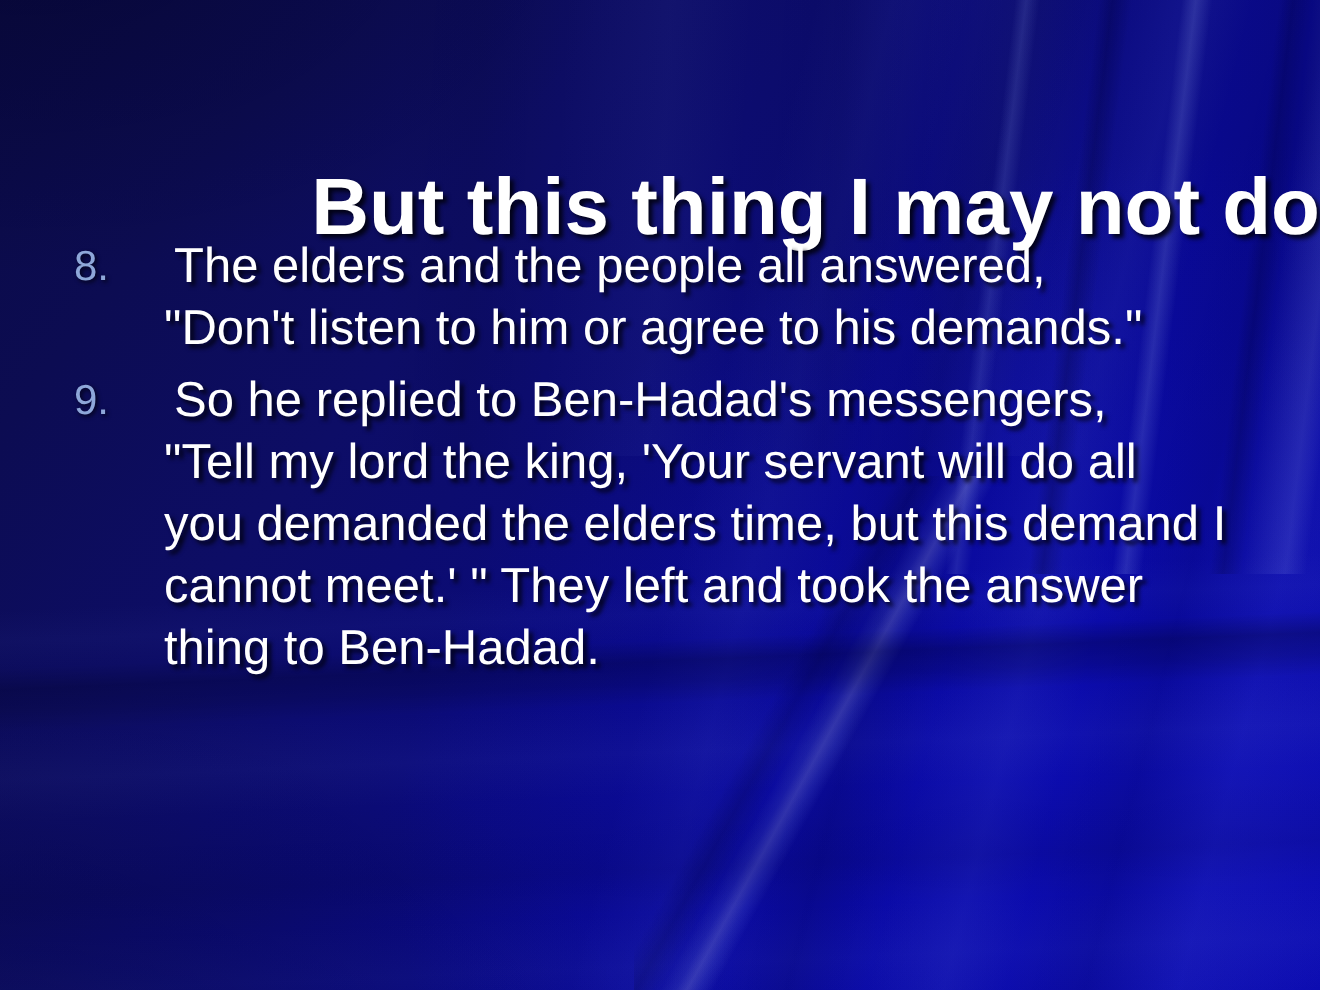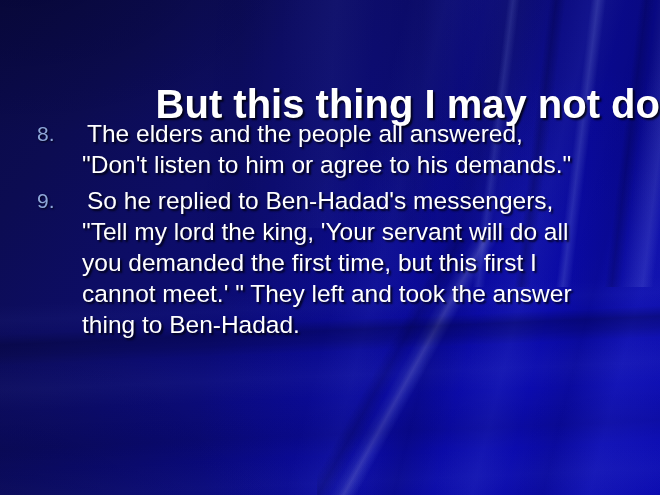--- a/index.html
+++ b/index.html
@@ -215,21 +215,21 @@
           <span class="tline first">The elders and the people all answered,</span>
           <span class="tline">"Don't listen to him or agree to his demands."</span>
         </div>
       </div>
 
       <div class="list-item">
         <div class="item-num">9.</div>
         <div class="item-text">
           <span class="tline first">So he replied to Ben-Hadad's messengers,</span>
           <span class="tline">"Tell my lord the king, 'Your servant will do all</span>
-          <span class="tline">you demanded the first time, but this first I</span>
+          <span class="tline">you demanded the elders time, but this demand I</span>
           <span class="tline">cannot meet.' " They left and took the answer</span>
           <span class="tline">thing to Ben-Hadad.</span>
         </div>
       </div>
 
     </div>
   </div>
 </div>
 
 </body></html>

